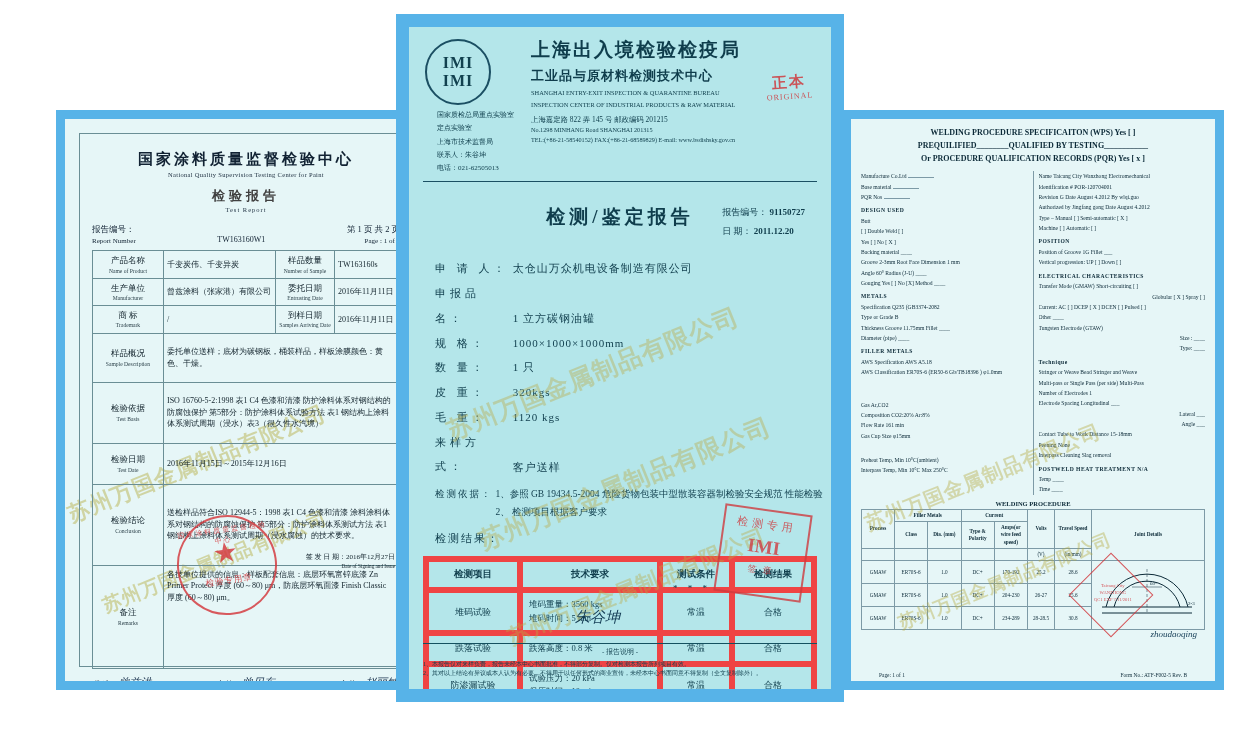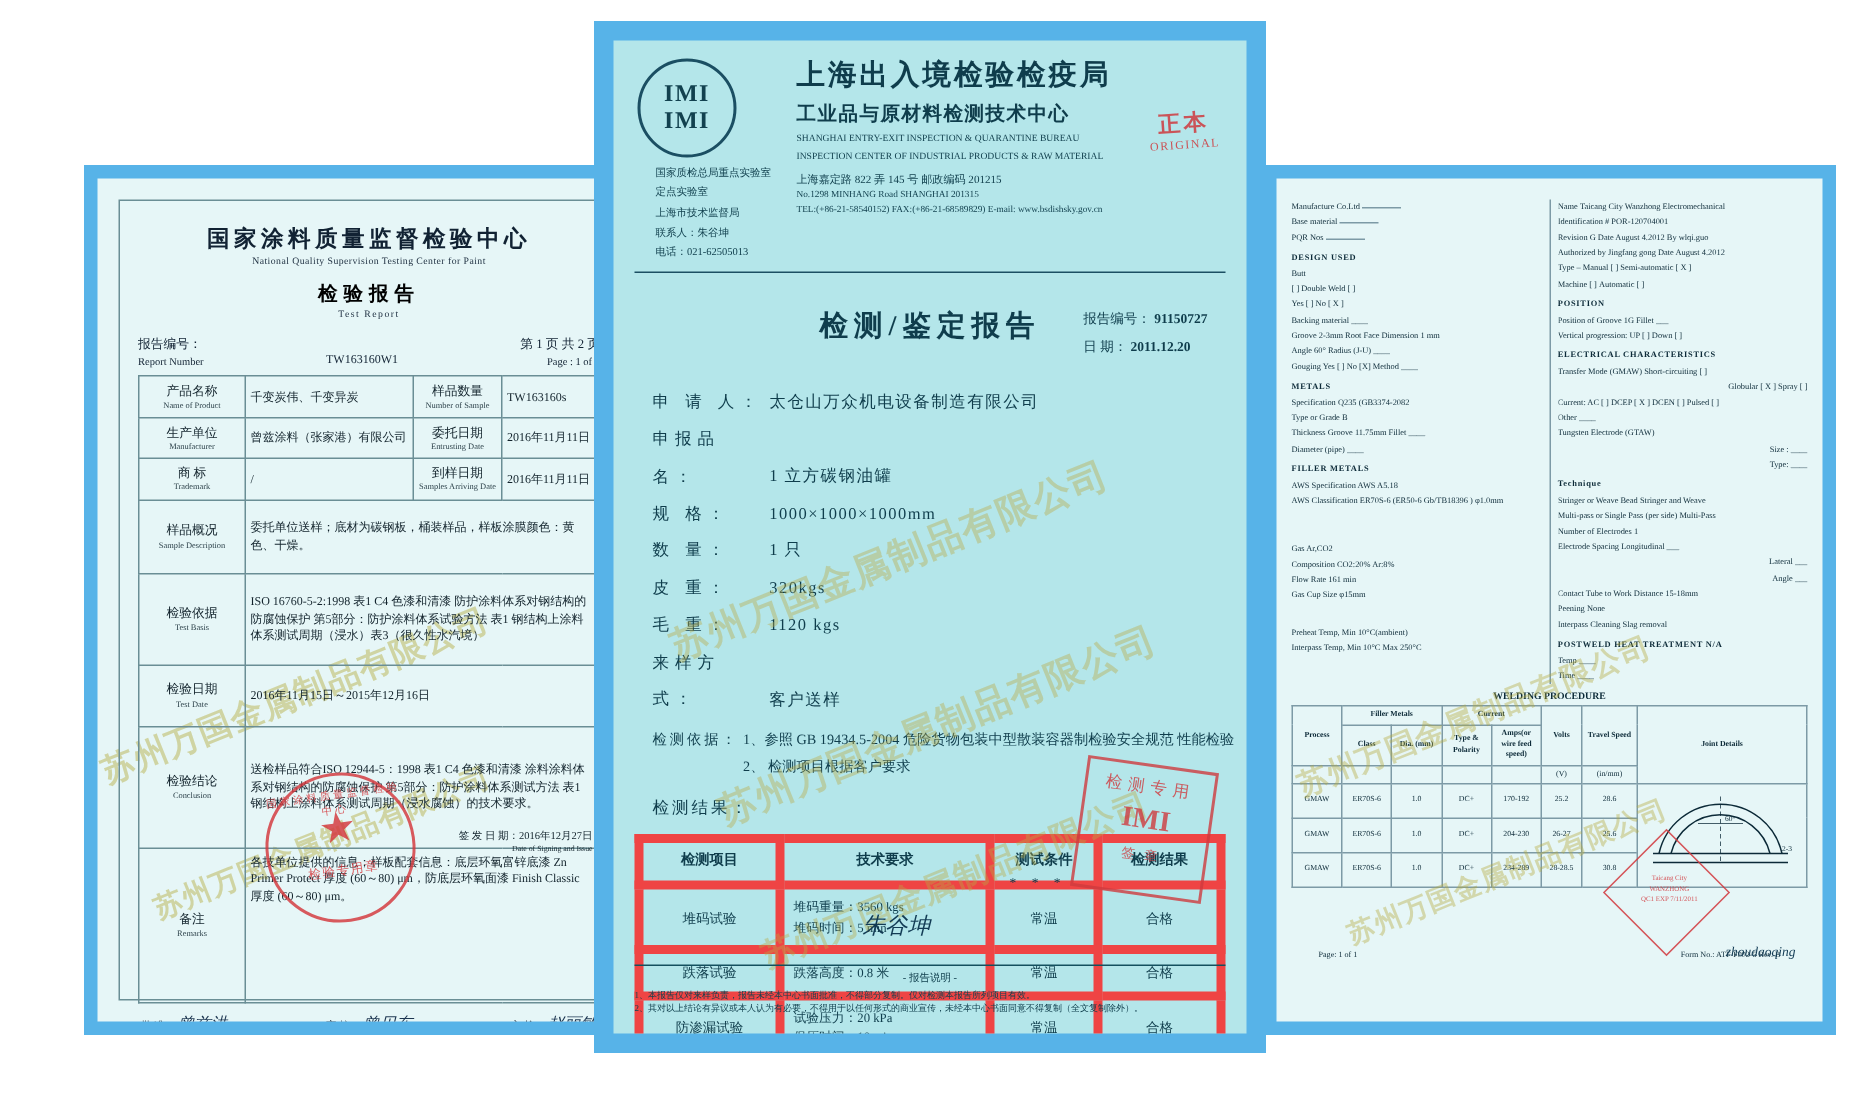--- a/index.html
+++ b/index.html
@@ -88,21 +88,21 @@
     color: #234;
     margin-top: 2px;
     letter-spacing: .3px;
   }
   .l-title2 {
     text-align: center;
     margin-top: 9px;
     font-size: 13px;
     letter-spacing: 4px;
     font-weight: bold;
-    color: #000000;
+    color: #404040;
   }
   .l-subtitle2 {
     text-align: center;
     font-size: 6.5px;
     color: #234;
     margin-top: 1px;
     letter-spacing: 1px;
   }
   .l-metarow {
     display: flex;
@@ -660,20 +660,25 @@
         <div>2、其对以上结论有异议或本人认为有必要，不得用于以任何形式的商业宣传，未经本中心书面同意不得复制（全文复制除外）。</div>
       </div>
     </div>
   </div>
 
   <div class="cert right">
     <div class="sheet palecyan">
       <div class="watermark wm1">苏州万国金属制品有限公司</div>
       <div class="watermark wm2">苏州万国金属制品有限公司</div>
 
+      <div class="r-title">
+        <div>WELDING PROCEDURE SPECIFICAITON (WPS)   Yes [  ]</div>
+        <div>PREQUILIFIED________QUALIFIED BY TESTING___________</div>
+        <div>Or PROCEDURE QUALIFICATION RECORDS (PQR)    Yes [ x ]</div>
+      </div>
 
       <div class="r-cols">
         <div class="r-col l">
           <div class="r-line"><span>Manufacture Co.Ltd</span> <span class="r-u"></span></div>
           <div class="r-line"><span>Base material</span> <span class="r-u"></span></div>
           <div class="r-line"><span>PQR Nos</span> <span class="r-u"></span></div>
           <div class="r-sec">DESIGN USED</div>
           <div class="r-line"><span>Butt</span></div>
           <div class="r-line"><span>[  ]</span> <span>Double Weld [  ]</span></div>
           <div class="r-line"><span>Yes [  ]</span> <span>No [ X ]</span></div>

